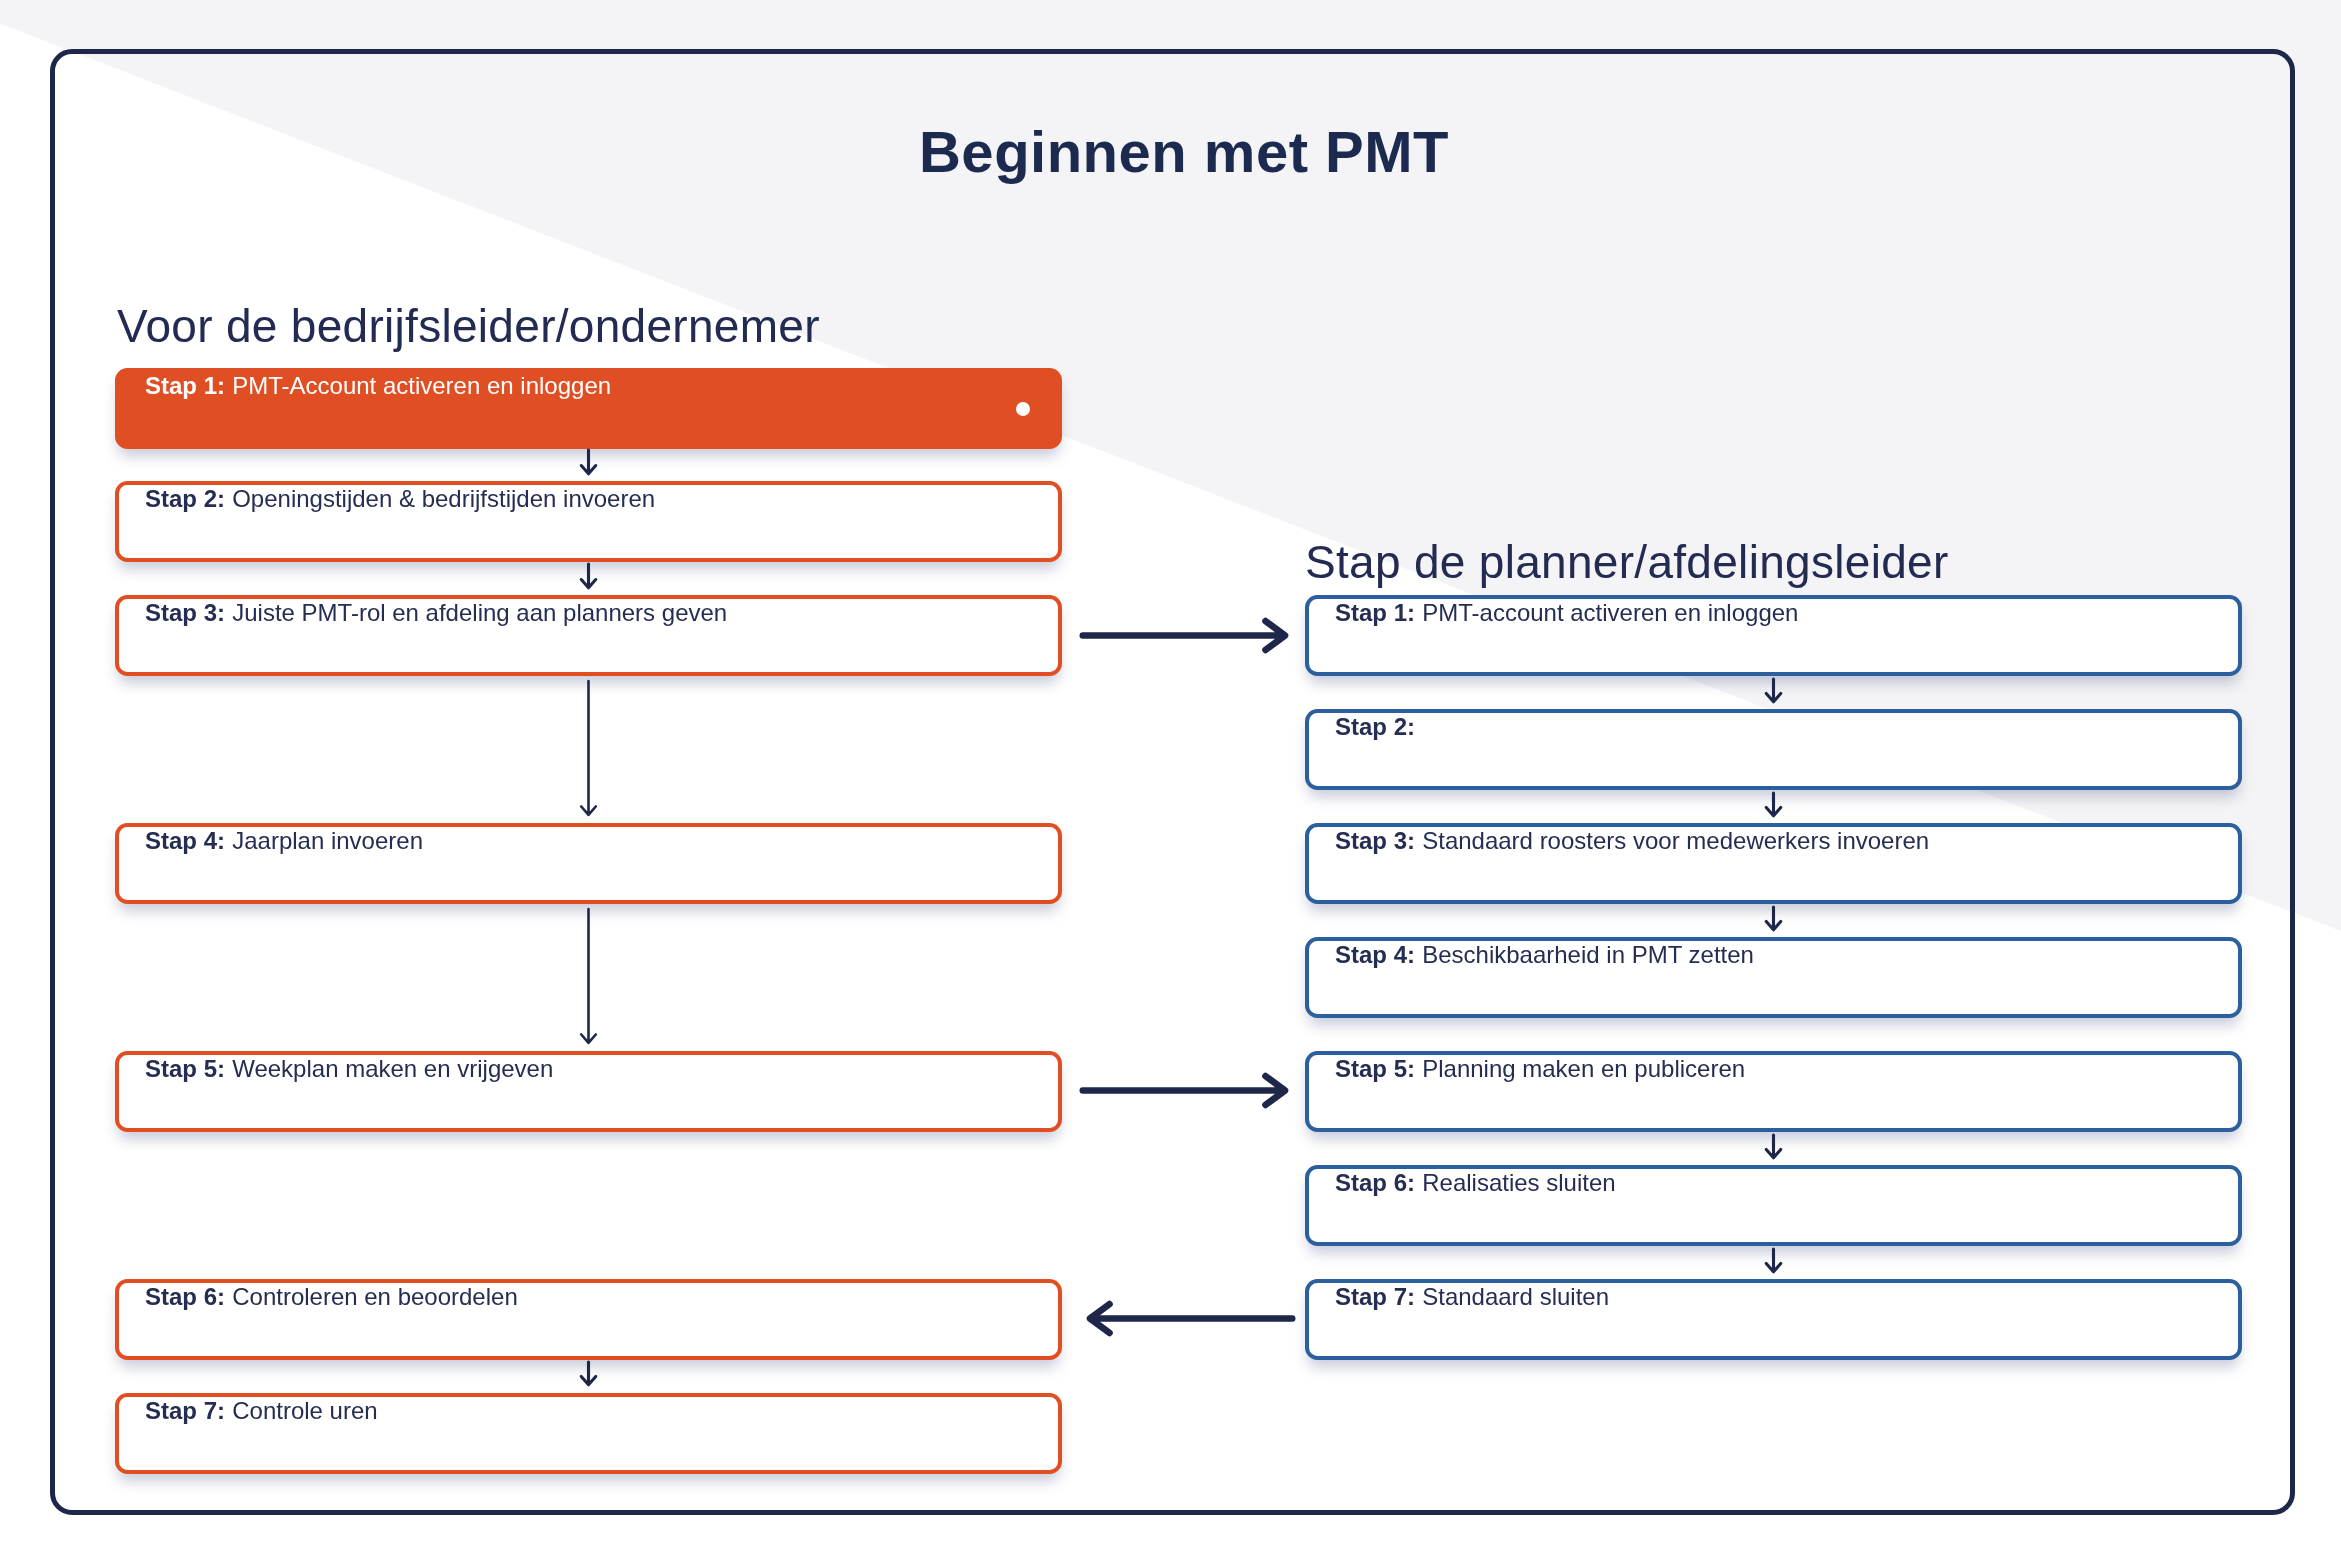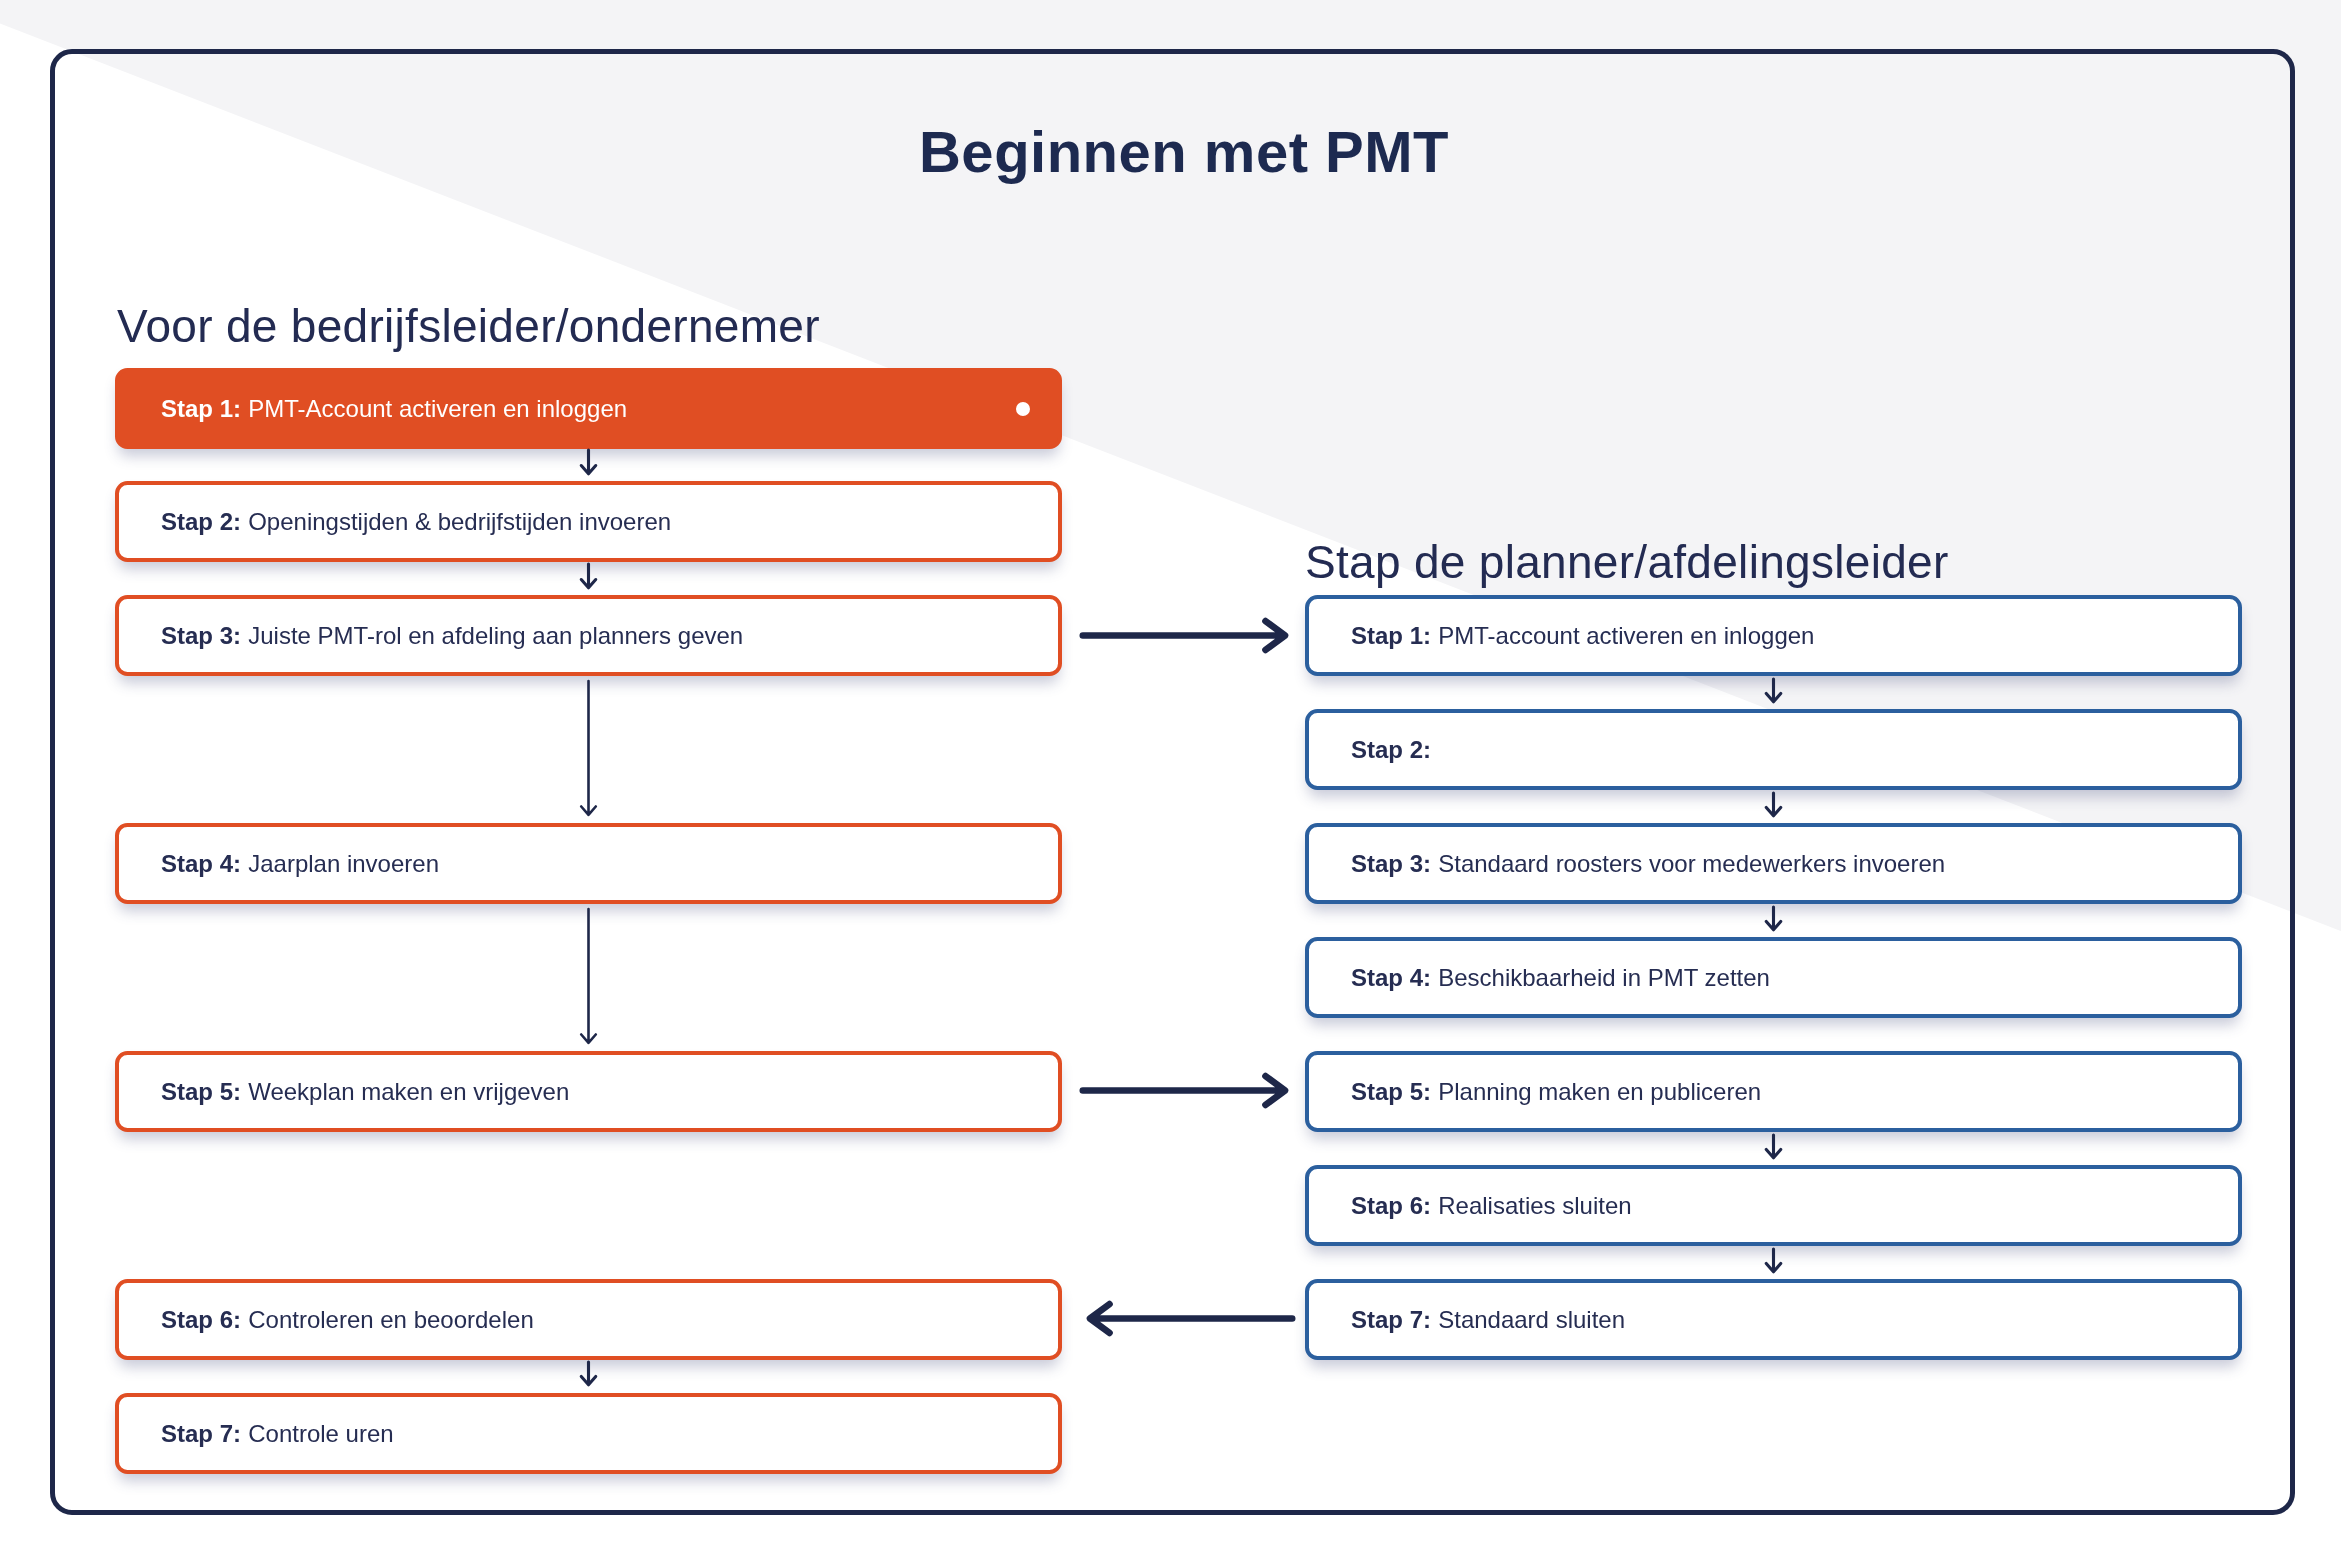--- a/index.html
+++ b/index.html
@@ -19,21 +19,21 @@
     position:absolute;left:50px;top:118px;width:2246px;text-align:center;
     font-size:58px;font-weight:800;color:#1d2a50;letter-spacing:0.5px;margin-left:11px;
   }
   .col-header{
     position:absolute;font-size:46px;font-weight:400;color:#232b52;letter-spacing:0.3px;
   }
   .col-header.left{left:117px;top:299px;}
   .col-header.right{left:1305px;top:535px;}
   .step{
     position:absolute;height:81px;box-sizing:border-box;border-radius:12.4px;
-    background:#ffffff;display:flex;align-items:center;padding:0 42px;
+    background:#ffffff;display:flex;padding:0 26px;
     font-size:24px;color:#262d52;white-space:nowrap;
     box-shadow:0 9.3px 13.5px -3.1px rgba(60,70,120,0.28);
   }
   .step .prefix{font-weight:700;margin-right:7.2px;}
   .step.left-col{left:115px;width:947px;border:4.7px solid #e04e23;}
   .step.right-col{left:1305px;width:937px;border:4.7px solid #2b5f9e;}
   .step.filled{
     background:#e04e23;border:4.7px solid #e04e23;color:#ffffff;
   }
   .dot{

